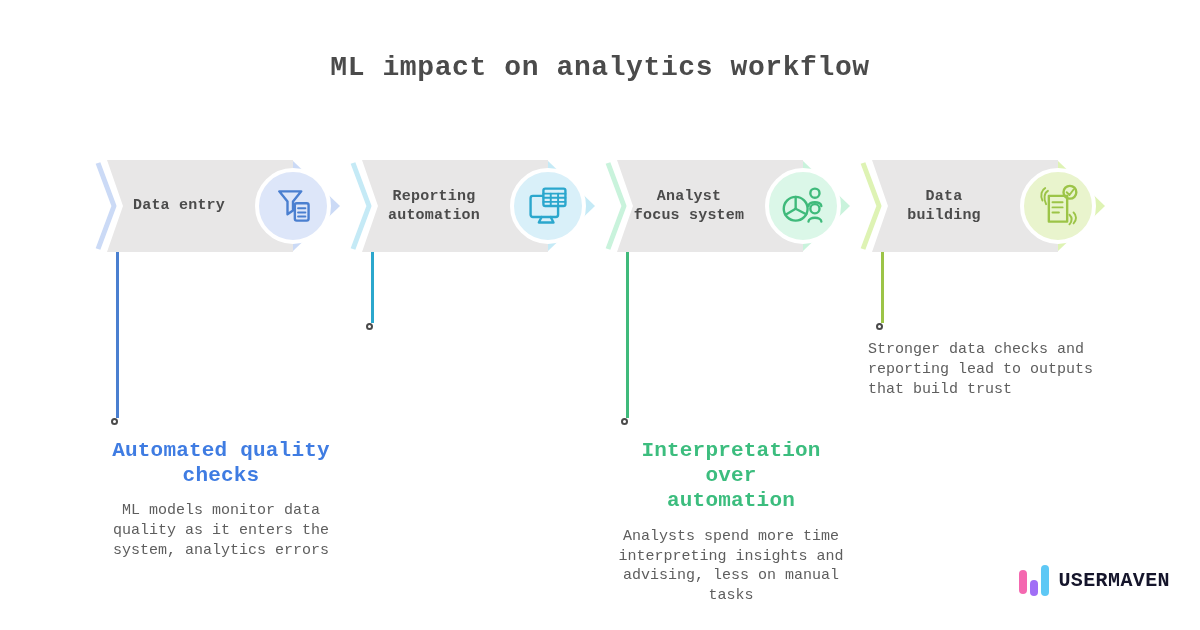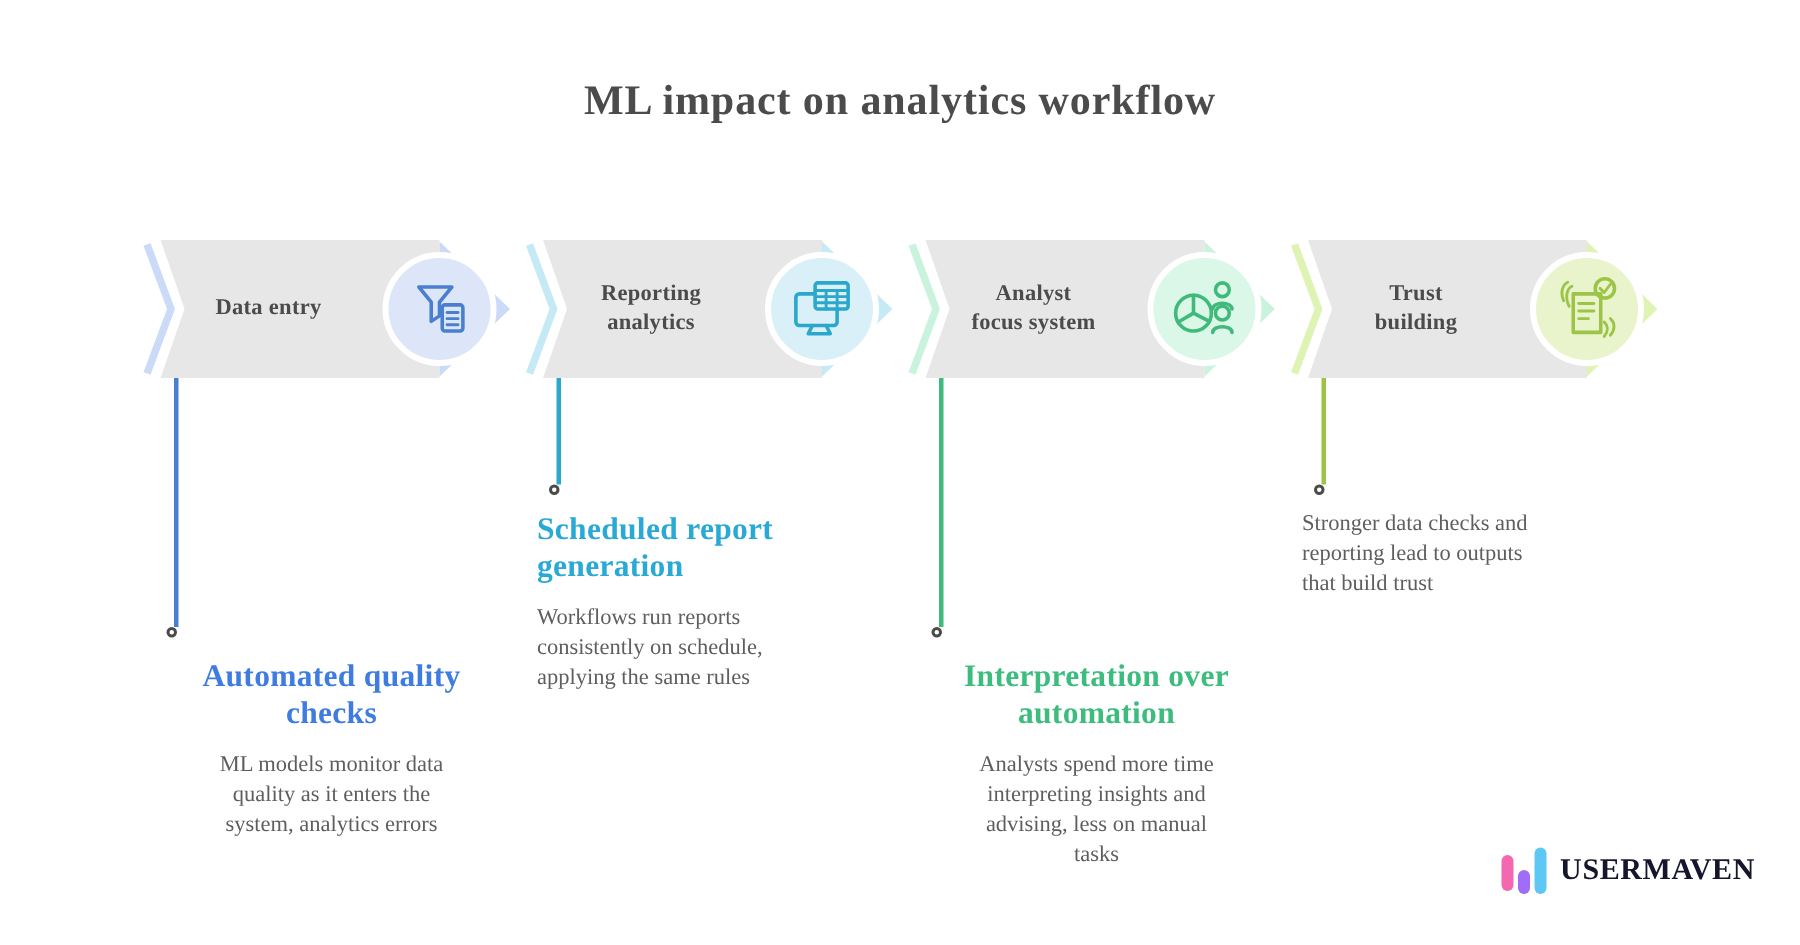--- a/index.html
+++ b/index.html
@@ -1,19 +1,19 @@
 <!DOCTYPE html>
 <html><head>
 <meta charset="utf-8">
 <style>
   * { margin:0; padding:0; box-sizing:border-box; }
   html,body { background:#ffffff; }
   .canvas {
     position:relative; width:1200px; height:630px; background:#ffffff;
-    font-family:Liberation Serif, serif; overflow:hidden;
+    font-family:Liberation Mono, monospace; overflow:hidden;
   }
   .main-title {
     position:absolute; top:52px; left:0; width:100%;
     text-align:center; font-size:28px; font-weight:bold;
     letter-spacing:0.6px; color:#4b4b4b;
   }
   .step { position:absolute; top:160px; width:250px; height:470px; }
   .arrow { position:absolute; top:0; left:0; }
   .stripe { fill:none; stroke:var(--tint); stroke-width:5; stroke-linejoin:round; }
   .abody  { fill:#e8e7e7; }
@@ -93,40 +93,33 @@
   </div>
 
   <div class="step high" style="left: 350px; --accent: #2ba7cd; --tint: #c5eaf6; --circle-fill: #d9f0f9; --title-color: #29a9d4;">
     <svg class="arrow" width="250" height="92" viewBox="0 0 250 92">
       <polyline class="stripe" points="3,3 19,46 3,89"></polyline>
       <polygon class="abody" points="12,0 198,0 198,92 12,92 28,46"></polygon>
       <polygon class="ahead" points="198,1 245,46 198,91"></polygon>
       <circle class="badge" cx="198" cy="46" r="36"></circle>
     </svg>
     <div class="step-label">Reporting
-analytics</div>
+automation</div>
     <svg class="icon" viewBox="0 0 48 48">
       <rect x="5" y="13" width="30" height="23" rx="2.5"></rect>
       <path d="M17 36 L14 42 H30 L27 36"></path>
       <rect class="masked" x="19" y="5" width="24" height="19" rx="2"></rect>
       <line class="thin" x1="19" y1="10.5" x2="43" y2="10.5"></line>
       <line class="thin" x1="19" y1="15" x2="43" y2="15"></line>
       <line class="thin" x1="19" y1="19.5" x2="43" y2="19.5"></line>
       <line class="thin" x1="27" y1="10.5" x2="27" y2="24"></line>
       <line class="thin" x1="35" y1="10.5" x2="35" y2="24"></line>
     </svg>
     <div class="cline"></div>
     <div class="ring"></div>
-    <div class="callout">
-      <h3>Scheduled report
-generation</h3>
-      <p>Workflows run reports
-consistently on schedule,
-applying the same rules</p>
-    </div>
   </div>
 
   <div class="step low" style="left: 605px; --accent: #3fba7b; --tint: #c9f3dc; --circle-fill: #dbf7e8; --title-color: #3cbd7e;">
     <svg class="arrow" width="250" height="92" viewBox="0 0 250 92">
       <polyline class="stripe" points="3,3 19,46 3,89"></polyline>
       <polygon class="abody" points="12,0 198,0 198,92 12,92 28,46"></polygon>
       <polygon class="ahead" points="198,1 245,46 198,91"></polygon>
       <circle class="badge" cx="198" cy="46" r="36"></circle>
     </svg>
     <div class="step-label">Analyst
@@ -153,21 +146,21 @@
     </div>
   </div>
 
   <div class="step high" style="left: 860px; --accent: #9cc447; --tint: #def3b4; --circle-fill: #e9f4cd; --title-color: #95c13d;">
     <svg class="arrow" width="250" height="92" viewBox="0 0 250 92">
       <polyline class="stripe" points="3,3 19,46 3,89"></polyline>
       <polygon class="abody" points="12,0 198,0 198,92 12,92 28,46"></polygon>
       <polygon class="ahead" points="198,1 245,46 198,91"></polygon>
       <circle class="badge" cx="198" cy="46" r="36"></circle>
     </svg>
-    <div class="step-label">Trust
+    <div class="step-label">Data
 building</div>
     <svg class="icon" viewBox="0 0 48 48">
       <rect x="14" y="13" width="20" height="28"></rect>
       <line class="thin" x1="18" y1="20" x2="29" y2="20"></line>
       <line class="thin" x1="18" y1="25.5" x2="29" y2="25.5"></line>
       <line class="thin" x1="18" y1="31" x2="25" y2="31"></line>
       <circle cx="37" cy="9" r="7"></circle>
       <path class="thin" d="M33.5 9 L36.5 12 L41 6"></path>
       <path class="thin" d="M7 18 C4.5 12 6 6.5 10 4.5"></path>
       <path class="thin" d="M11 22 C8 16 9 9.5 13 7.5"></path>

